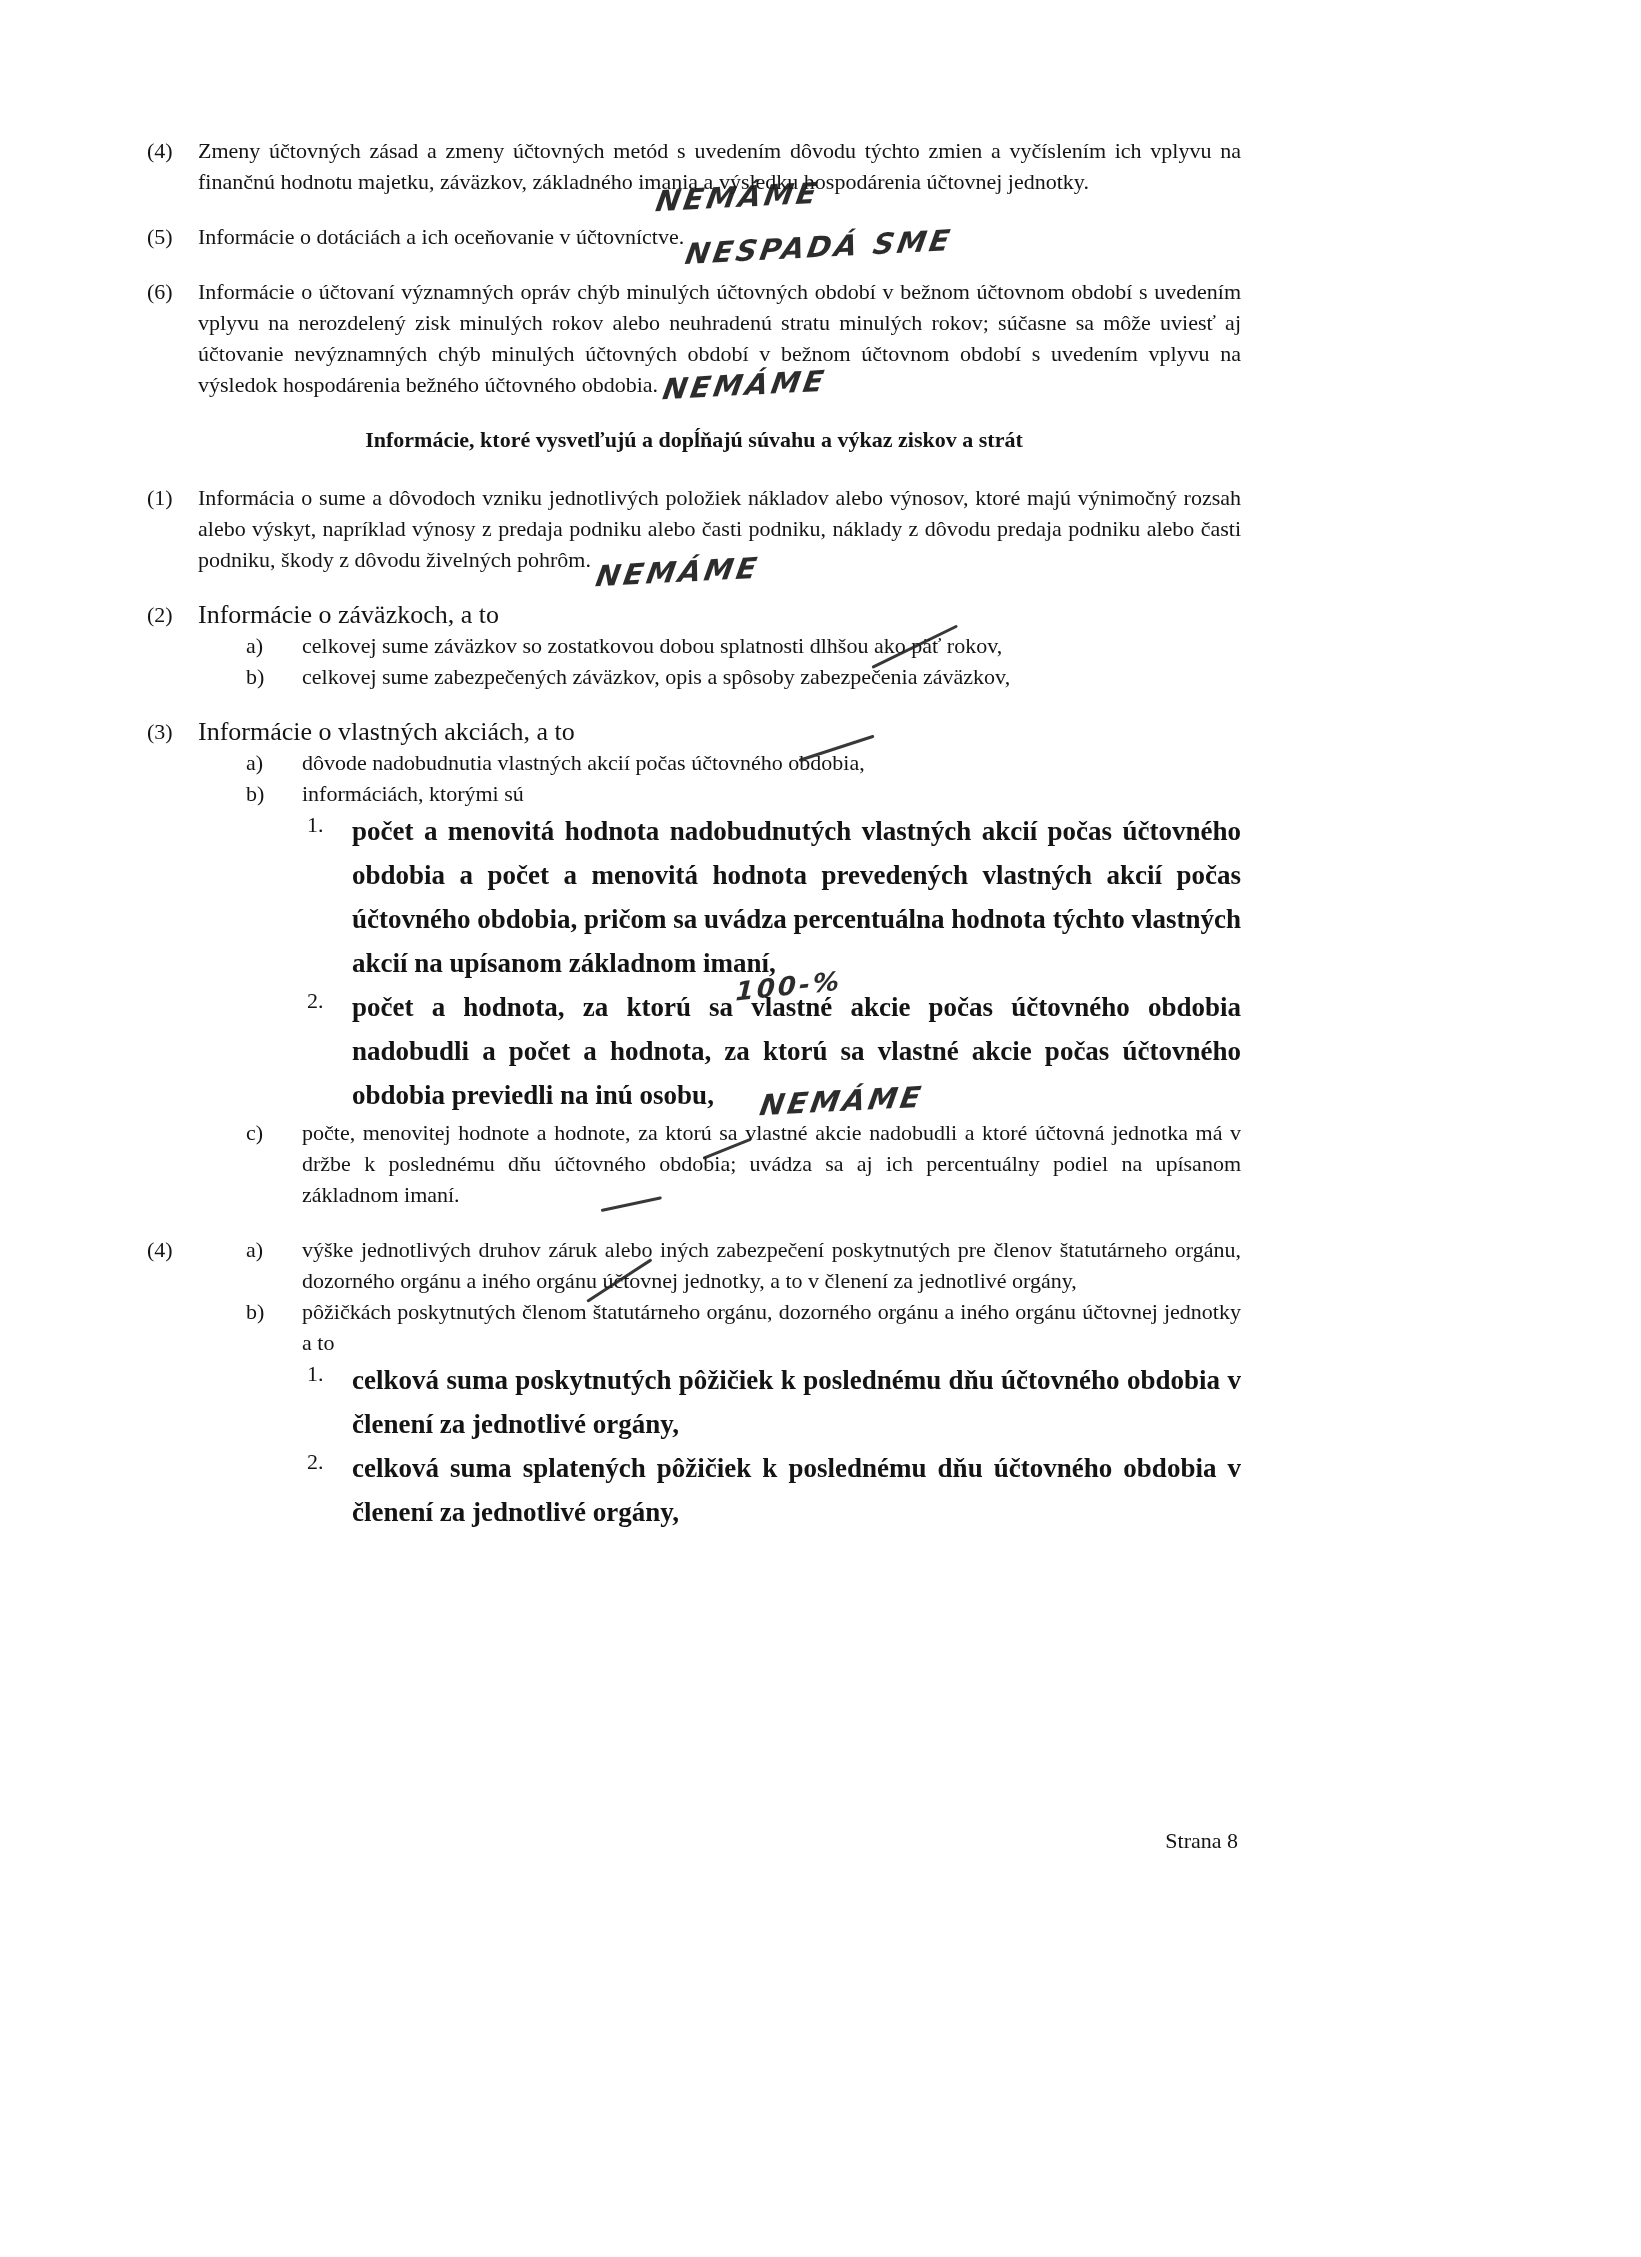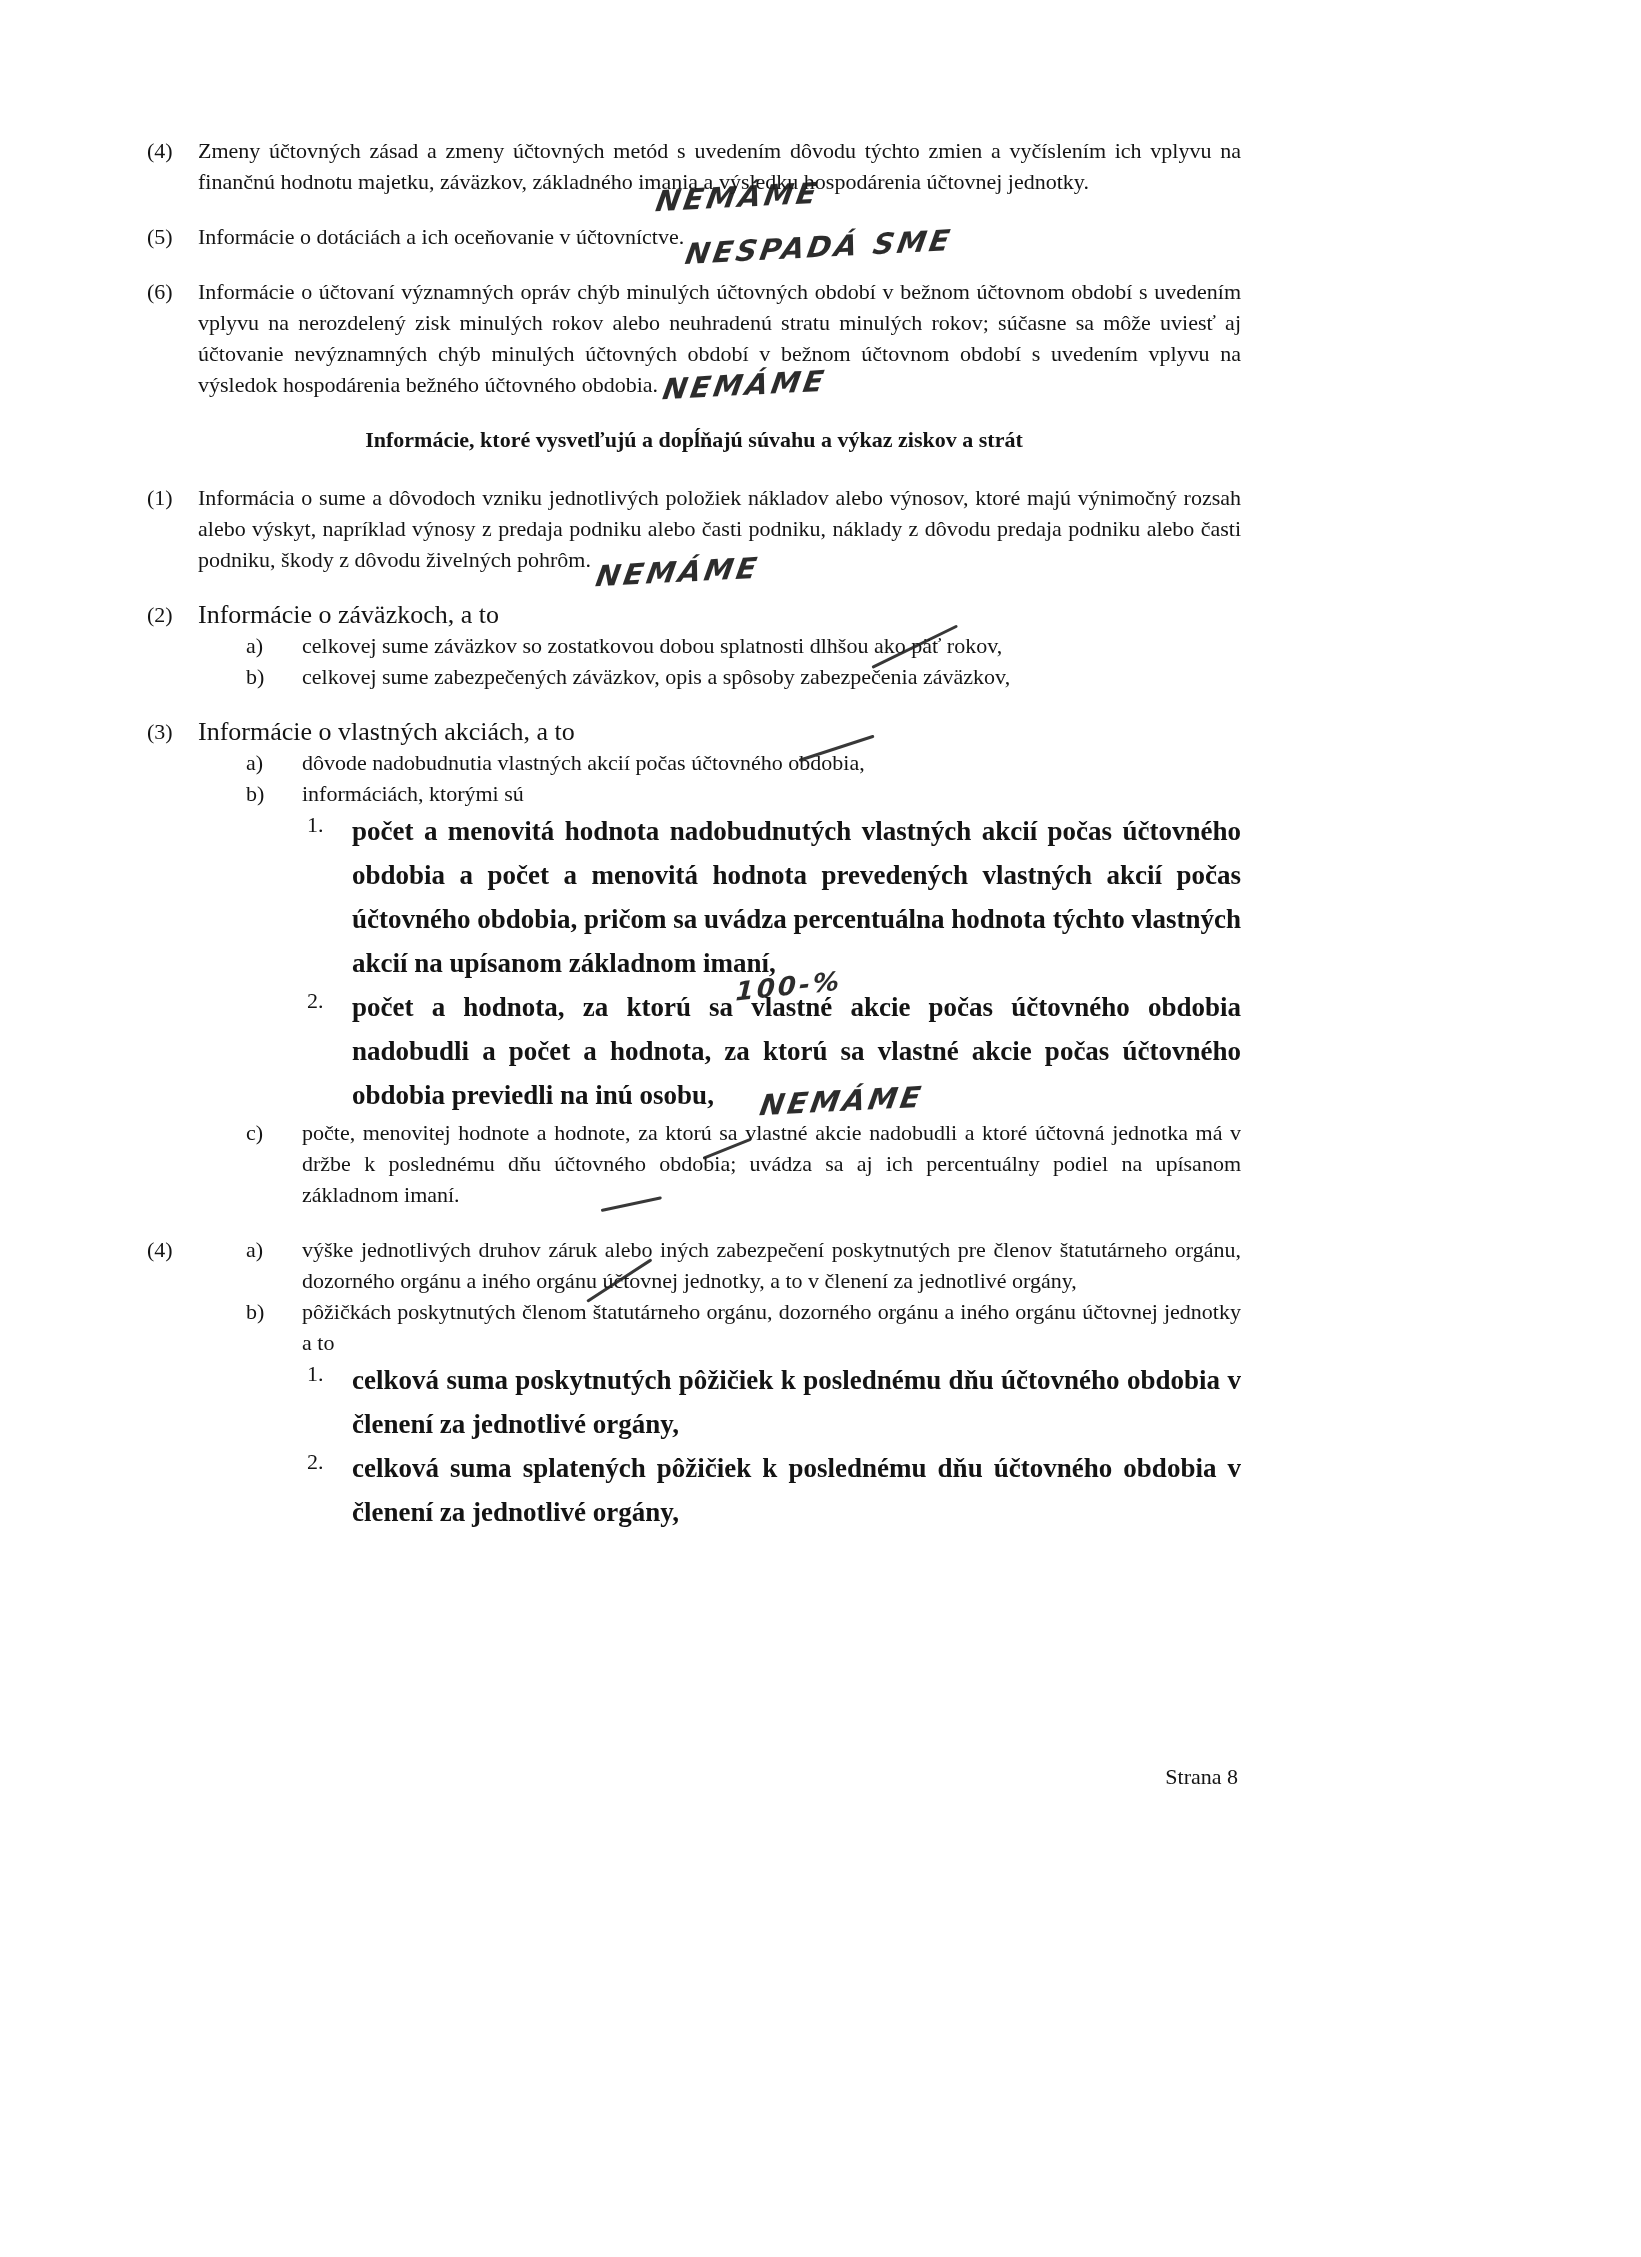--- a/index.html
+++ b/index.html
@@ -23,21 +23,21 @@
   .sub{display:flex;margin-left:48px;}
   .slbl{width:56px;flex-shrink:0;font-size:22px;line-height:31px;}
   .stext{flex:1;font-size:22px;line-height:31px;text-align:justify;}
   .subsub{display:flex;margin-left:109px;}
   .sslbl{width:45px;flex-shrink:0;font-size:22px;line-height:31px;}
   .sstext{flex:1;font-size:27px;line-height:44px;text-align:justify;font-weight:bold;}
   .heading{ text-align:center; margin:5.8px 0 27px 0;}
   .heading .h1{font-weight:bold;font-size:23px;line-height:33px;}
   .heading .h2{font-weight:bold;font-size:22px;line-height:31px;}
   .footer{
-    position:absolute;top:1764px;right:403px;
+    position:absolute;top:1828px;right:403px;
     font-size:22px;
     margin-left:44px;
   }
   
   .hand{
     position:absolute;
     font-family:"DejaVu Sans", sans-serif;
     font-style:italic;
     font-weight:bold;
     font-size:29px;

